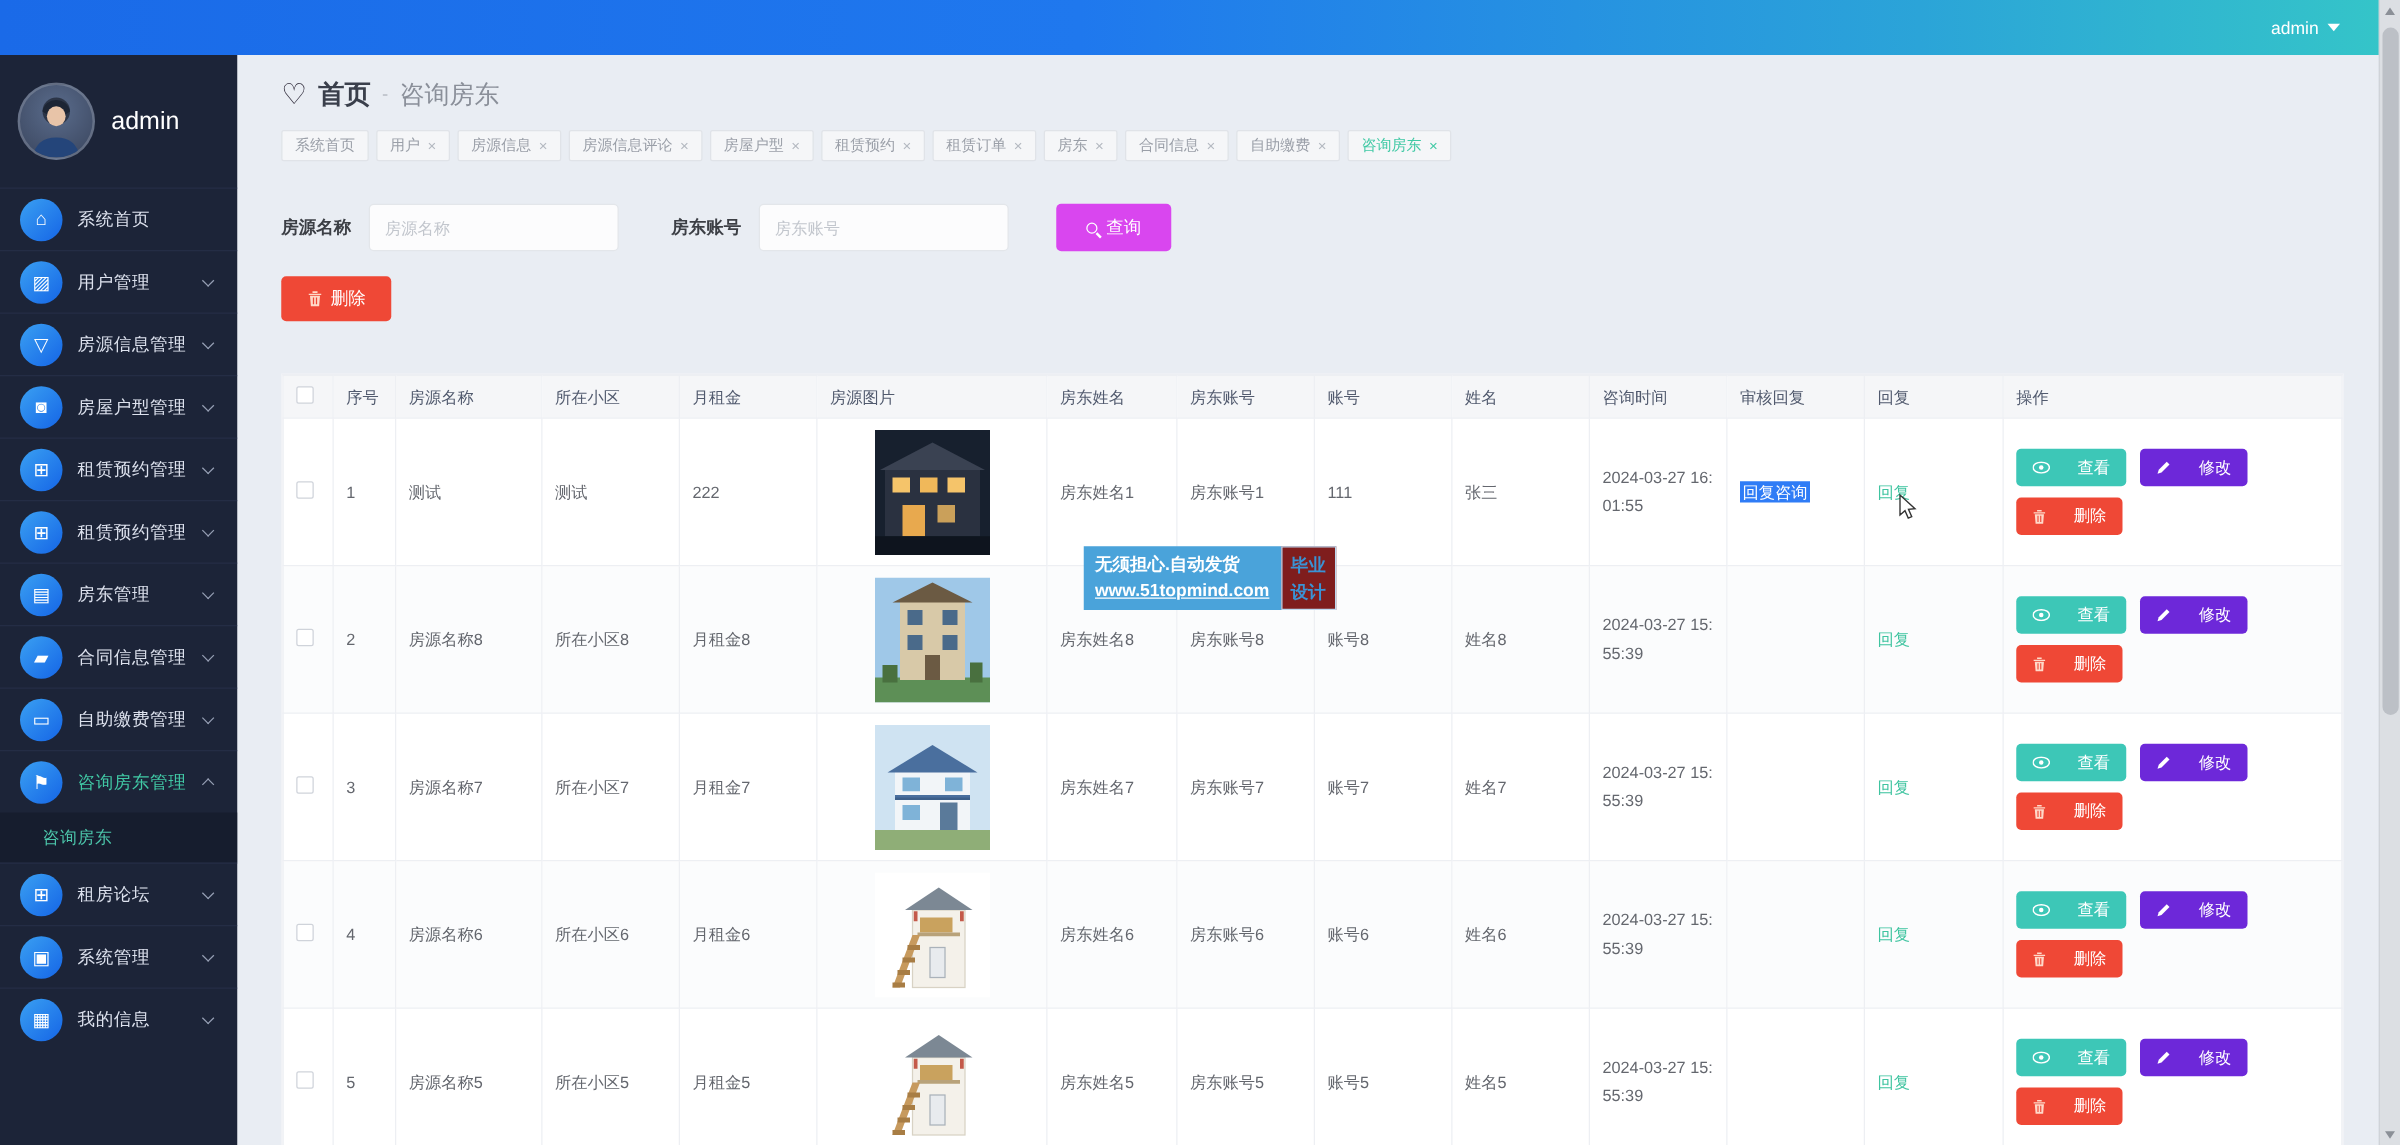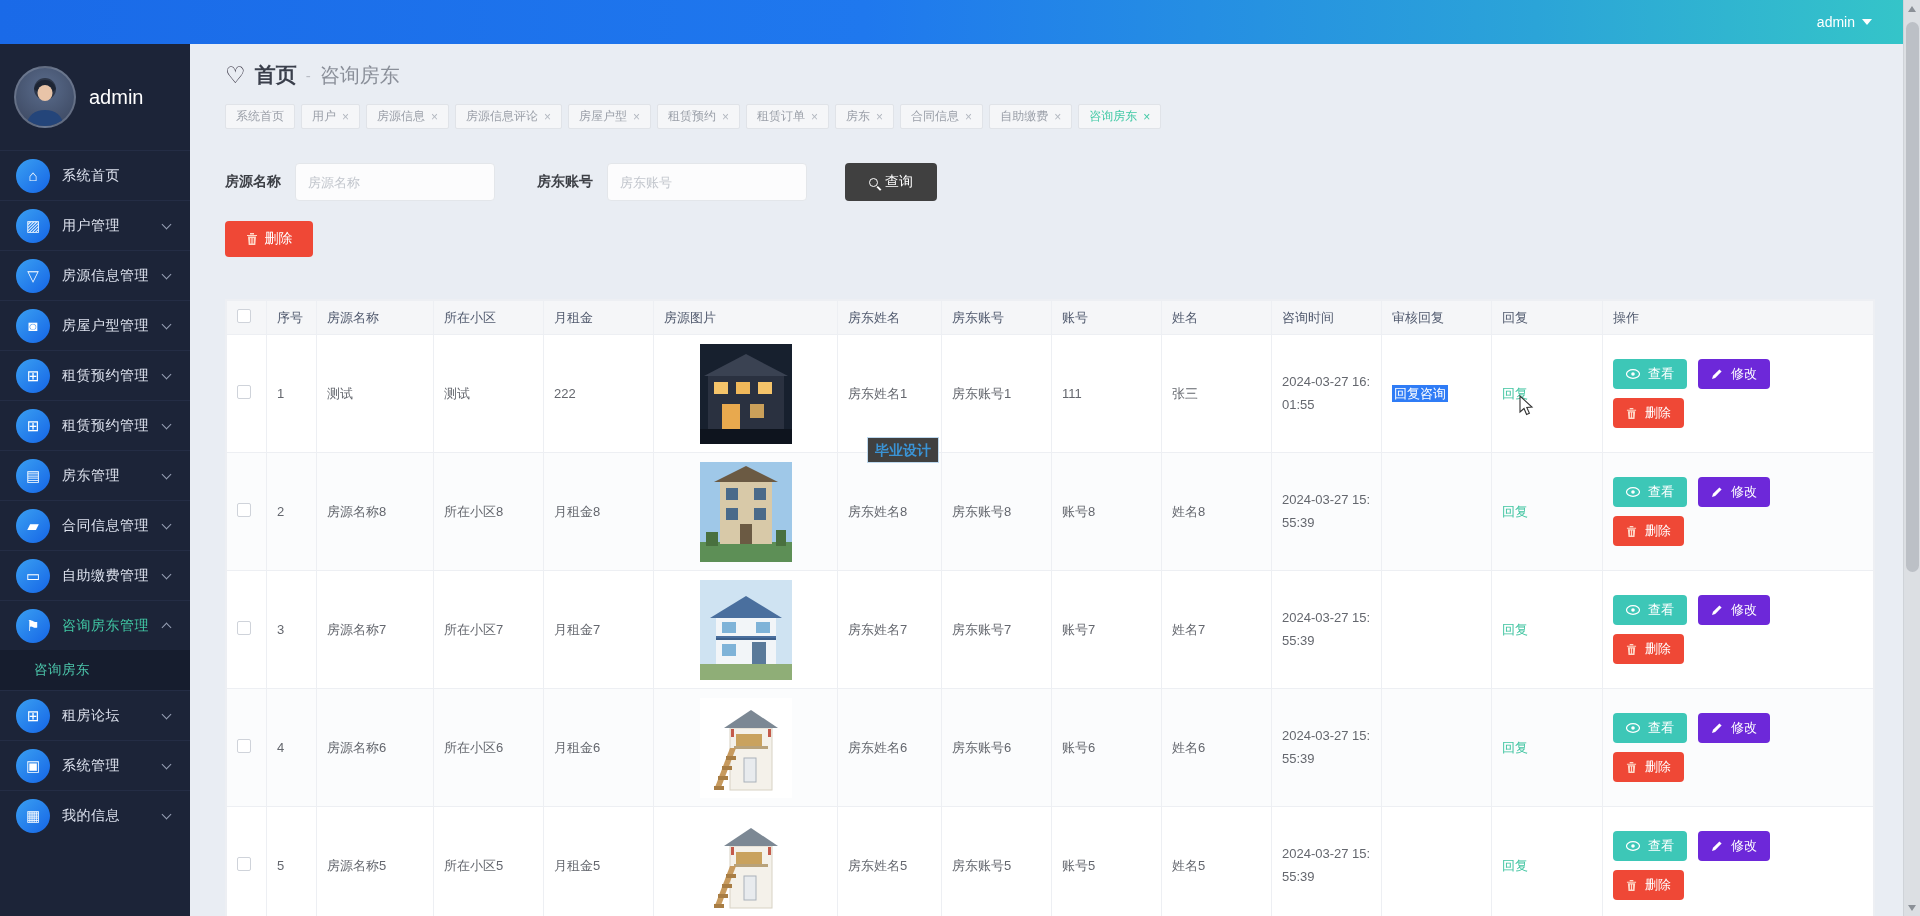--- a/index.html
+++ b/index.html
@@ -40,21 +40,21 @@
   .tabs { margin-top:14px; display:flex; gap:6px; }
   .chip { height:25px; padding:0 10px; background:#f5f6f8; border:1px solid #e0e3e8; border-radius:2px; font-size:12px; color:#9a9fa8; display:inline-flex; align-items:center; gap:6px; cursor:pointer; white-space:nowrap; }
   .chip .x { color:#b3b8c0; font-size:12px; }
   .chip.active .chip-label, .chip.active .x { color:#41c9a5; }
 
   .search-row { margin-top:34px; display:flex; align-items:center; }
   .f-label { font-size:14px; font-weight:bold; color:#3c3f45; margin-right:14px; white-space:nowrap; }
   .f-input { width:200px; height:38px; background:#fcfcfd; border:1px solid #e3e6ea; border-radius:4px; padding:0 12px; font-size:13px; color:#333; outline:none; }
   .f-input::placeholder { color:#c2c6cd; }
   .gap40 { width:42px; flex:none; }
-  .btn-query { width:92px; height:38px; background:#404040; color:#fff; border:none; border-radius:4px; font-size:14px; margin-left:38px; display:flex; align-items:center; justify-content:center; gap:7px; cursor:pointer; }
+  .btn-query { width:92px; height:38px; background:#d946ef; color:#fff; border:none; border-radius:4px; font-size:14px; margin-left:38px; display:flex; align-items:center; justify-content:center; gap:7px; cursor:pointer; }
   .mag { width:9px; height:9px; border:1.6px solid #fff; border-radius:50%; position:relative; flex:none; }
   .mag::after { content:""; position:absolute; width:1.6px; height:5px; background:#fff; left:8px; top:7px; transform:rotate(-45deg); }
 
   .btn-del-top { margin-top:20px; width:88px; height:36px; background:#ef4836; color:#fff; border:none; border-radius:4px; font-size:14px; display:flex; align-items:center; justify-content:center; gap:7px; cursor:pointer; }
 
   
   .table-wrap { margin-top:42px; background:#fff; border:1px solid #edeff3; }
   table { width:100%; border-collapse:collapse; table-layout:fixed; }
   th, td { border:1px solid #edeff3; font-size:13px; text-align:left; padding:6px 10px; overflow:hidden; }
   th { height:34px; background:#f5f6f8; color:#515a6e; font-weight:normal; }
@@ -62,31 +62,31 @@
   tr.even td { background:#fbfcfd; }
   .cb { width:14px; height:14px; border:1px solid #cfd3da; border-radius:2px; background:#fff; display:inline-block; cursor:pointer; }
   .time-cell { word-break:break-all; line-height:1.7; }
   .sel-text { background:#2f7cf6; color:#fff; padding:1px 2px; }
   .reply-link { color:#3fc4a0; cursor:pointer; }
   .photo { display:block; margin:0 auto; }
 
   .act-cell { vertical-align:middle; }
   .act-stack { display:flex; flex-direction:column; gap:9px; align-items:flex-start; }
   .act-line { display:flex; gap:11px; }
-  .btn { height:30px; border-radius:4px; color:#fff; font-size:13px; display:inline-flex; align-items:center; justify-content:center; gap:8px; padding:0 13px; border:none; cursor:pointer; white-space:nowrap; }
+  .btn { height:30px; border-radius:4px; color:#fff; font-size:13px; display:inline-flex; align-items:center; justify-content:center; gap:22px; padding:0 13px; border:none; cursor:pointer; white-space:nowrap; }
   .btn-view { background:#3dc7b7; }
   .btn-edit { background:#6d28d9; }
   .btn-del  { background:#ef4836; }
   .btn svg { flex:none; }
 
   
   .wm { position:absolute; left:867px; top:437px; display:flex; z-index:50; }
   .wm-main { background:#4aa3da; color:#fff; padding:4px 9px 5px; font-size:14px; font-weight:bold; line-height:1.5; white-space:nowrap; }
   .wm-url { text-decoration:underline; }
-  .wm-badge { background:#404040; color:#3a93d5; border:1px solid #bdd8ee; font-weight:bold; font-size:14px; padding:2px 7px; line-height:1.45; display:flex; flex-direction:row; align-items:center; justify-content:center; }
+  .wm-badge { background:#7f1d1d; color:#3a93d5; border:1px solid #bdd8ee; font-weight:bold; font-size:14px; padding:2px 7px; line-height:1.45; display:flex; flex-direction:column; align-items:center; justify-content:center; }
 
   
   .cursor { position:absolute; left:1518px; top:395px; z-index:60; }
 
   
   .scrollbar { position:absolute; right:0; top:0; width:17px; height:916px; background:#dcdfe3; border-left:1px solid #cfd3d8; z-index:70; }
   .sb-btn { height:17px; display:flex; align-items:center; justify-content:center; }
   .sb-up { width:0; height:0; border-left:4px solid transparent; border-right:4px solid transparent; border-bottom:6px solid #8b9097; }
   .sb-down { position:absolute; bottom:5px; left:4px; width:0; height:0; border-left:4px solid transparent; border-right:4px solid transparent; border-top:6px solid #8b9097; }
   .sb-thumb { position:absolute; top:22px; left:2px; width:13px; height:550px; background:#bcc0c6; border-radius:7px; }
@@ -571,20 +571,24 @@
               </div>
             </td>
           </tr>
         </tbody>
       </table>
     </div>
   </div>
 </div>
 
 <div class="wm">
+  <div class="wm-main">
+    <div>无须担心.自动发货</div>
+    <div class="wm-url">www.51topmind.com</div>
+  </div>
   <div class="wm-badge">
     <div>毕业</div>
     <div>设计</div>
   </div>
 </div>
 
 <svg class="cursor" width="16" height="22" viewBox="0 0 16 22">
   <path d="M2 1 L2 17 L6 13.5 L8.6 19.5 L11.4 18.3 L8.8 12.4 L14 12 Z" fill="#fff" stroke="#333" stroke-width="1.1"></path>
 </svg>
 

